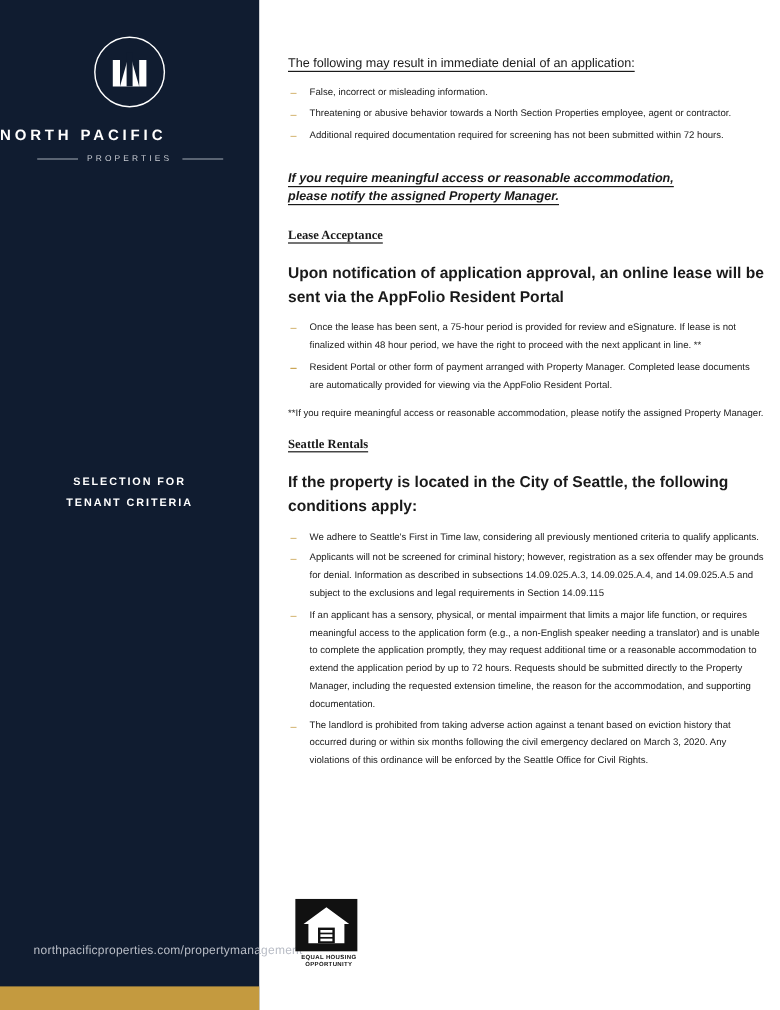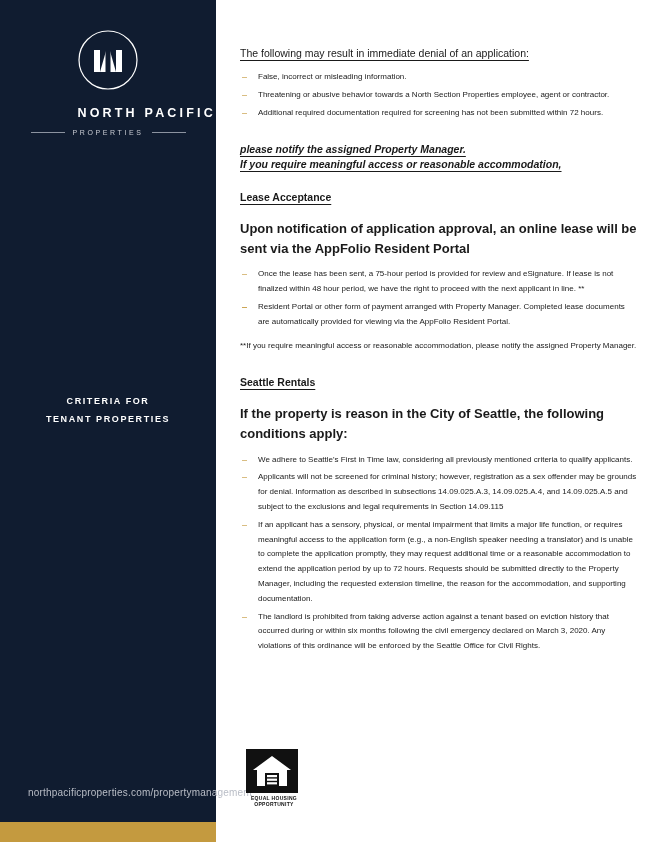--- a/index.html
+++ b/index.html
@@ -36,21 +36,21 @@
     bottom: 0;
     width: 216px;
     height: 20px;
     background: #c49a3f;
   }
   .logo-wrap {
     position: absolute;
     left: 0;
     top: 30px;
     width: 216px;
-    text-align: right;
+    text-align: left;
   }
   .logo-mark {
     width: 64px;
     height: 60px;
     margin: 0 auto 16px auto;
     display: block;
   }
   .logo-name {
     color: #ffffff;
     font-size: 12.5px;
@@ -121,31 +121,32 @@
     text-underline-offset: 3px;
     margin: 0;
     line-height: 1.5;
   }
   h3.heading {
     font-size: 10.5px;
     font-weight: 700;
     text-decoration: underline;
     text-underline-offset: 3px;
     margin: 0 0 10px 0;
+    font-family: Liberation Serif, serif;
   }
   p.lead {
     font-size: 13px;
     font-weight: 700;
     line-height: 1.55;
     margin: 16px 0 8px 0;
   }
   p.note {
     font-size: 8px;
     line-height: 1.6;
-    margin: 10px 0 24px 0;
+    margin: 10px 0 14px 0;
   }
   ul.dash-list {
     list-style: none;
     margin: 0;
     padding: 0;
   }
   ul.dash-list li {
     position: relative;
     padding-left: 18px;
     font-size: 8px;
@@ -197,57 +198,57 @@
       </svg>
       <div class="logo-name">NORTH PACIFIC</div>
       <div class="logo-sub-row">
         <span class="logo-rule"></span>
         <span class="logo-sub">PROPERTIES</span>
         <span class="logo-rule"></span>
       </div>
     </div>
 
     <div class="sidebar-title">
-      <div>CRITERIA FOR</div>
-      <div>TENANT PROPERTIES</div>
+      <div>SELECTION FOR</div>
+      <div>TENANT CRITERIA</div>
     </div>
 
     <div class="sidebar-url">northpacificproperties.com/propertymanagement</div>
     <div class="sidebar-accent"></div>
   </div>
 
   <div class="content">
 
     <h2 class="section-underline">The following may result in immediate denial of an application:</h2>
     <ul class="dash-list tight">
       <li><span class="dash">–</span><span>False, incorrect or misleading information.</span></li>
       <li><span class="dash">–</span><span>Threatening or abusive behavior towards a North Section Properties employee, agent or contractor.</span></li>
       <li><span class="dash">–</span><span>Additional required documentation required for screening has not been submitted within 72 hours.</span></li>
     </ul>
 
     <div class="spacer-18"></div>
 
     <div>
+      <h2 class="section-italic">If you require meaningful access or reasonable accommodation,</h2>
       <h2 class="section-italic">please notify the assigned Property Manager.</h2>
-      <h2 class="section-italic">If you require meaningful access or reasonable accommodation,</h2>
     </div>
 
     <div class="spacer-18"></div>
 
     <h3 class="heading">Lease Acceptance</h3>
     <p class="lead">Upon notification of application approval, an online lease will be sent via the AppFolio Resident Portal</p>
     <ul class="dash-list tight">
       <li><span class="dash">–</span><span>Once the lease has been sent, a 75-hour period is provided for review and eSignature. If lease is not finalized within 48 hour period, we have the right to proceed with the next applicant in line. **</span></li>
       <li><span class="dash">–</span></li>
       <li><span class="dash">–</span><span>Resident Portal or other form of payment arranged with Property Manager. Completed lease documents are automatically provided for viewing via the AppFolio Resident Portal.</span></li>
     </ul>
     <p class="note">**If you require meaningful access or reasonable accommodation, please notify the assigned Property Manager.</p>
 
     <h3 class="heading">Seattle Rentals</h3>
-    <p class="lead">If the property is reason in the City of Seattle, the following conditions apply:</p>
+    <p class="lead">If the property is located in the City of Seattle, the following conditions apply:</p>
     <ul class="dash-list loose">
       <li><span class="dash">–</span><span>We adhere to Seattle's First in Time law, considering all previously mentioned criteria to qualify applicants.</span></li>
       <li><span class="dash">–</span><span>Applicants will not be screened for criminal history; however, registration as a sex offender may be grounds for denial. Information as described in subsections 14.09.025.A.3, 14.09.025.A.4, and 14.09.025.A.5 and subject to the exclusions and legal requirements in Section 14.09.115</span></li>
       <li><span class="dash">–</span><span>If an applicant has a sensory, physical, or mental impairment that limits a major life function, or requires meaningful access to the application form (e.g., a non-English speaker needing a translator) and is unable to complete the application promptly, they may request additional time or a reasonable accommodation to extend the application period by up to 72 hours. Requests should be submitted directly to the Property Manager, including the requested extension timeline, the reason for the accommodation, and supporting documentation.</span></li>
       <li><span class="dash">–</span><span>The landlord is prohibited from taking adverse action against a tenant based on eviction history that occurred during or within six months following the civil emergency declared on March 3, 2020. Any violations of this ordinance will be enforced by the Seattle Office for Civil Rights.</span></li>
     </ul>
   </div>
 
   <div class="eho">
     <svg width="52" height="44" viewBox="0 0 52 44">

